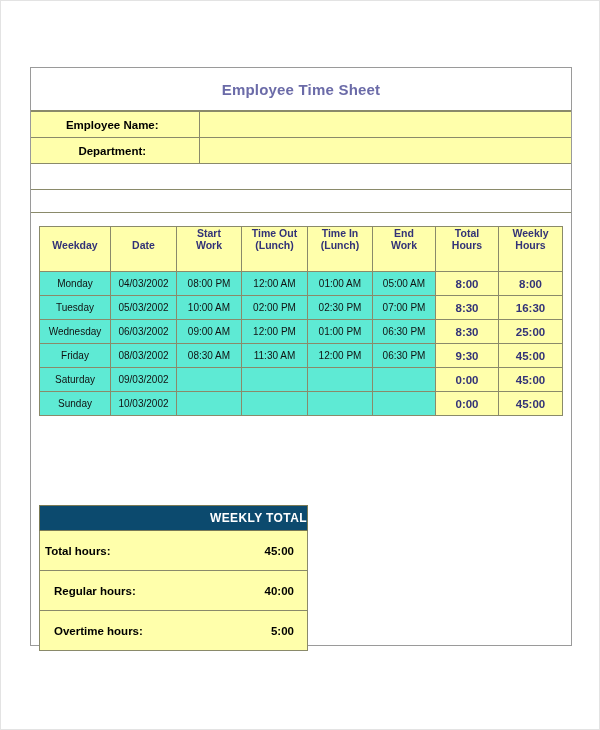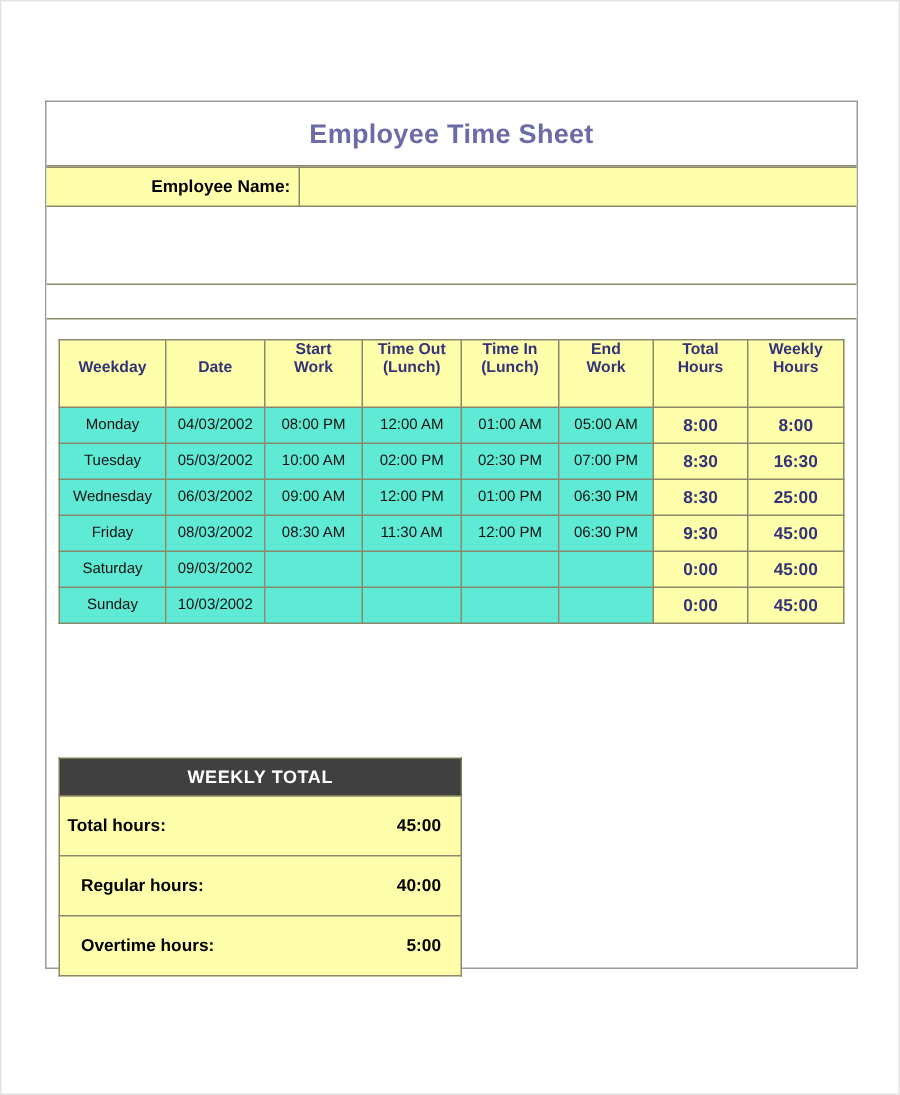--- a/index.html
+++ b/index.html
@@ -55,41 +55,41 @@
     top: 0;
     width: 540px;
     height: 43px;
     display: flex;
     align-items: center;
     justify-content: center;
     border-bottom: 1px solid #8a8a6a;
   }
   .title-text {
     color: #6b6ba8;
-    font-size: 18px;
+    font-size: 15px;
     font-weight: bold;
     letter-spacing: .2px;
   }
 
   
   .form-table {
     position: absolute;
     left: 0;
     top: 43px;
     width: 540px;
   }
   .form-table td {
     background: #ffffab;
     height: 26px;
     border: 1px solid #8a8a6a;
     font-size: 11.5px;
     color: #000000;
   }
   .form-table td.label {
-    text-align: right;
+    text-align: center;
     padding-right: 5px;
     border-left: none;
   }
   .form-table td.value {
     text-align: left;
     padding-left: 4px;
     border-right: none;
   }
 
   
@@ -143,23 +143,23 @@
   }
 
   
   .total-table {
     position: absolute;
     left: 8px;
     top: 437px;
     width: 269px;
   }
   .total-table .total-head {
-    background: #404040;
+    background: #0c4a6e;
     color: #ffffff;
-    text-align: center;
+    text-align: right;
     font-size: 12px;
     height: 25px;
     letter-spacing: .4px;
     border: 1px solid #7a7a55;
     font-weight: bold;
   }
   .total-table td {
     background: #ffffab;
     height: 40px;
     border: 1px solid #8a8a6a;
@@ -189,20 +189,24 @@
 
     <div class="title-row">
       <span class="title-text">Employee Time Sheet</span>
     </div>
 
     <table class="form-table">
       <tbody>
           <tr>
         <td class="label" style="width:168px">Employee Name:</td>
         <td class="value" style="width:372px"></td>
+      </tr>
+      <tr>
+        <td class="label">Department:</td>
+        <td class="value"></td>
       </tr>
     </tbody>
       </table>
 
     <div class="spacer-row"></div>
 
     <table class="grid-table">
       <thead>
         <tr>
           <th style="width:71px">

